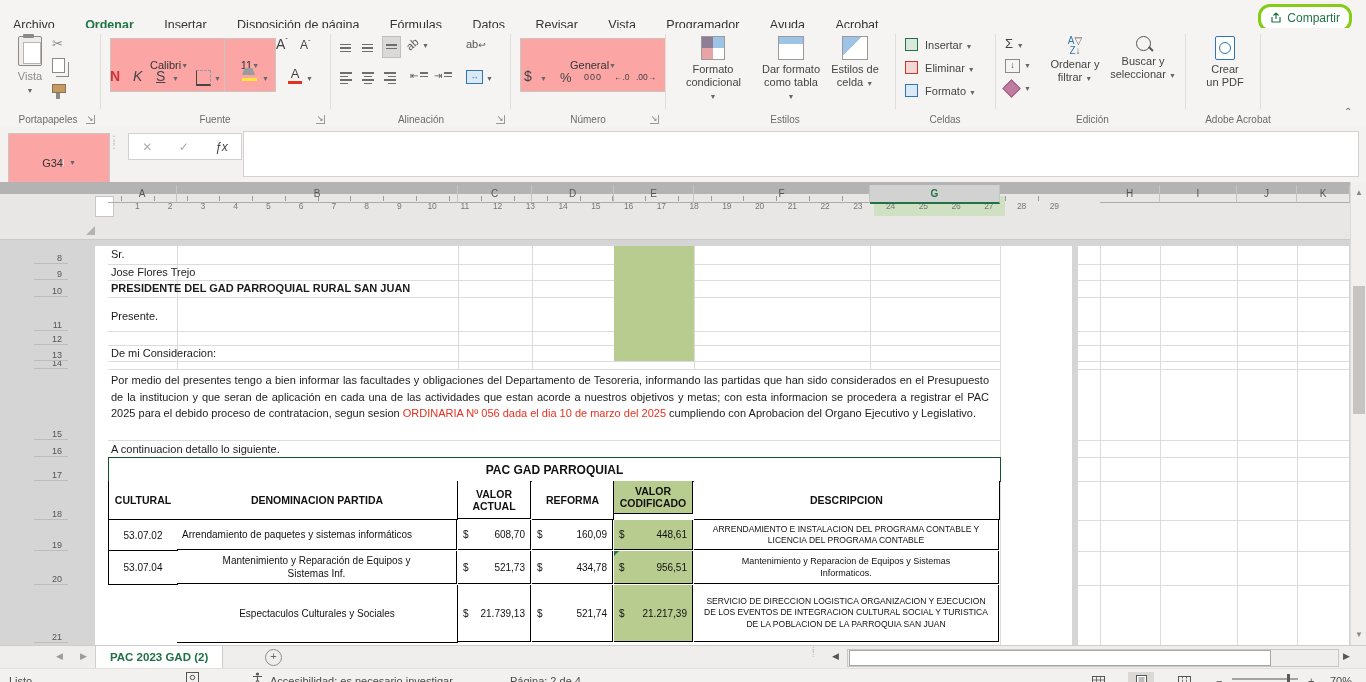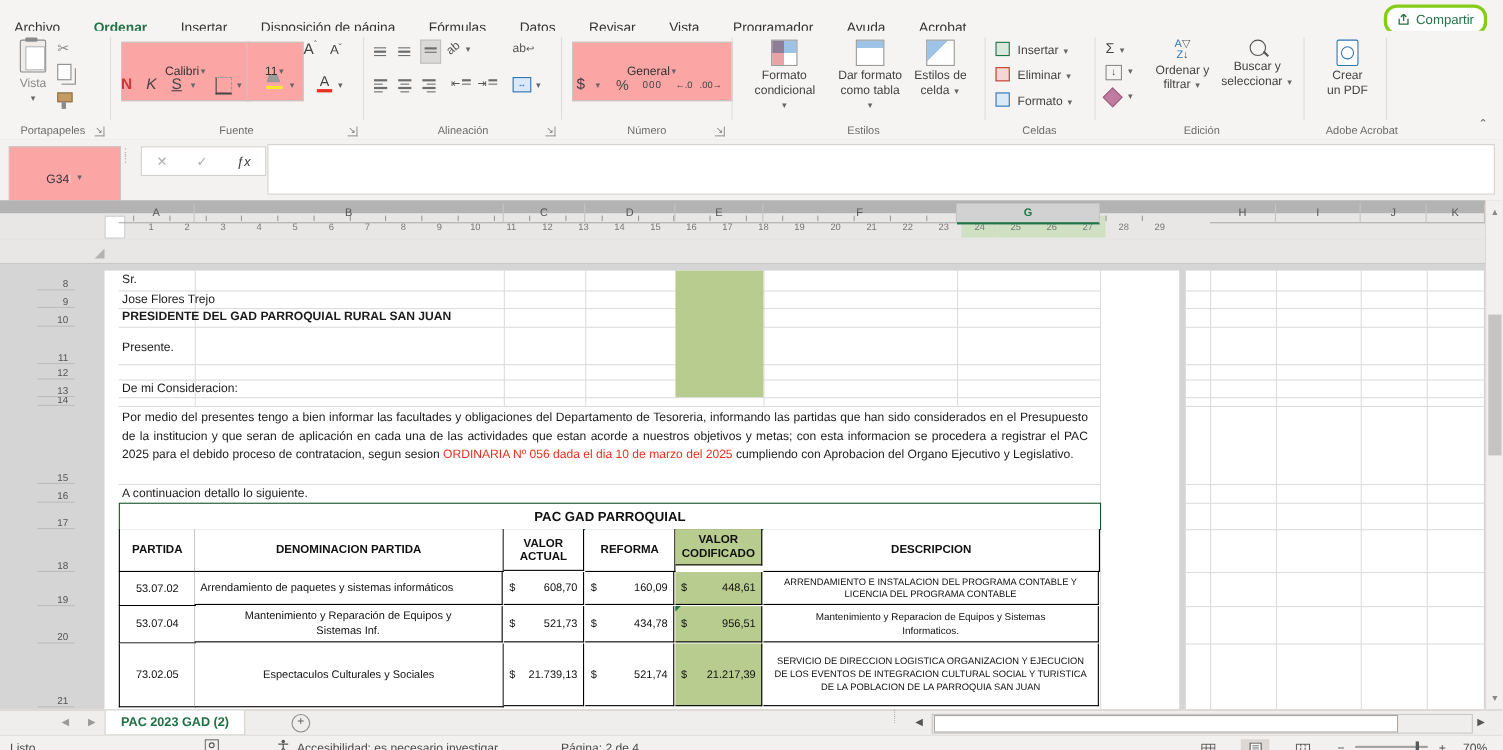--- a/index.html
+++ b/index.html
@@ -376,21 +376,21 @@
     <div class="ltext" style="left:111px;top:100px;font-weight:bold;">PRESIDENTE DEL GAD PARROQUIAL RURAL SAN JUAN</div>
     <div class="ltext" style="left:111px;top:128px;">Presente.</div>
     <div class="ltext" style="left:111px;top:165px;">De mi Consideracion:</div>
     <div class="abs" style="left:111px;top:190px;width:878px;font-size:11px;line-height:16.5px;color:#1c1c1c;text-align:justify;">
       <span>Por medio del presentes tengo a bien informar las facultades y obligaciones del Departamento de Tesoreria, informando las partidas que han sido considerados en el Presupuesto de la institucion y que seran de aplicación en cada una de las actividades que estan acorde a nuestros objetivos y metas; con esta informacion se procedera a registrar el PAC 2025 para el debido proceso de contratacion, segun sesion </span><span style="color:#e8301f;">ORDINARIA Nº 056 dada el dia 10 de marzo del 2025</span><span> cumpliendo con Aprobacion del Organo Ejecutivo y Legislativo.</span>
     </div>
     <div class="ltext" style="left:111px;top:261px;">A continuacion detallo lo siguiente.</div>
 
     <div class="tcell" style="left:108px;top:275px;width:891px;height:23px;border:1px solid #14532d;font-weight:bold;font-size:12px;">PAC GAD PARROQUIAL</div>
 
-    <div class="tcell" style="left:108px;top:299px;width:68px;height:38px;border-left:1px solid #000;font-weight:bold;font-size:10.5px;">PARTIDA</div>
+    <div class="tcell" style="left:108px;top:299px;width:68px;height:38px;border-left:1px solid #000;font-weight:bold;font-size:10.5px;">CULTURAL</div>
     <div class="tcell" style="left:177px;top:299px;width:280px;height:38px;font-weight:bold;font-size:10.5px;">DENOMINACION PARTIDA</div>
     <div class="tcell" style="left:458px;top:299px;width:73px;height:38px;font-weight:bold;font-size:10.5px;padding:0 12px;box-sizing:border-box;">VALOR ACTUAL</div>
     <div class="tcell" style="left:532px;top:299px;width:81px;height:38px;font-weight:bold;font-size:10.5px;">REFORMA</div>
     <div class="tcell green" style="left:614px;top:299px;width:79px;height:33px;font-weight:bold;font-size:10.5px;padding:0 4px;box-sizing:border-box;">VALOR CODIFICADO</div>
     <div class="tcell" style="left:694px;top:299px;width:305px;height:38px;font-weight:bold;font-size:10.5px;">DESCRIPCION</div>
 
     <div class="tcell" style="left:108px;top:338px;width:68px;height:30px;border-left:1px solid #000;font-size:10px;">53.07.02</div>
     <div class="tcell" style="left:177px;top:338px;width:280px;height:30px;font-size:10px;justify-content:flex-start;padding-left:5px;box-sizing:border-box;text-align:left;">Arrendamiento de paquetes y sistemas informáticos</div>
     <div class="tcell money" style="left:458px;top:338px;width:73px;height:30px;">
       <span>$</span>
@@ -416,21 +416,20 @@
       <span>$</span>
         <span>434,78</span>
       </div>
     <div class="tcell money green" style="left:614px;top:369px;width:79px;height:33px;position:absolute;">
       <span>$</span>
         <span>956,51</span>
       <span style="position:absolute;left:0;top:0;width:0;height:0;border-top:5px solid #217346;border-right:5px solid transparent;"></span>
       </div>
     <div class="tcell" style="left:694px;top:369px;width:305px;height:33px;font-size:9px;line-height:12px;padding:0 30px;box-sizing:border-box;">Mantenimiento y Reparacion de Equipos y Sistemas Informaticos.</div>
 
-    <div class="tcell" style="left:108px;top:403px;width:68px;height:57px;border-left:1px solid #000;font-size:10px;">73.02.05</div>
     <div class="tcell" style="left:177px;top:403px;width:280px;height:57px;font-size:10px;">Espectaculos Culturales y Sociales</div>
     <div class="tcell money" style="left:458px;top:403px;width:73px;height:57px;">
       <span>$</span>
         <span>21.739,13</span>
       </div>
     <div class="tcell money" style="left:532px;top:403px;width:81px;height:57px;">
       <span>$</span>
         <span>521,74</span>
       </div>
     <div class="tcell money green" style="left:614px;top:403px;width:79px;height:57px;">

